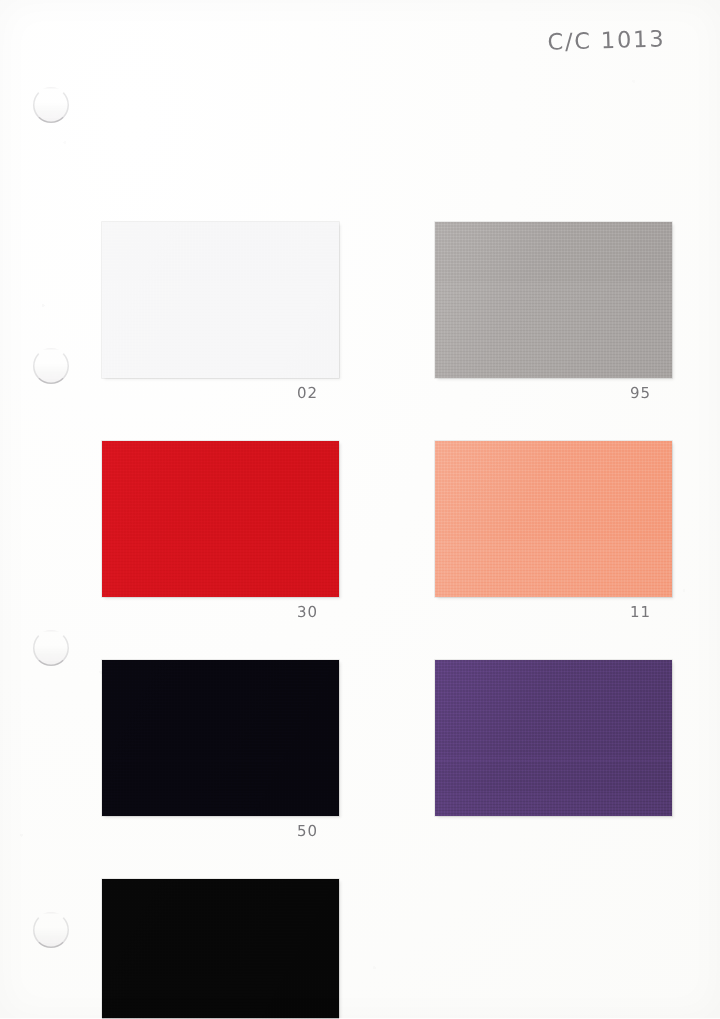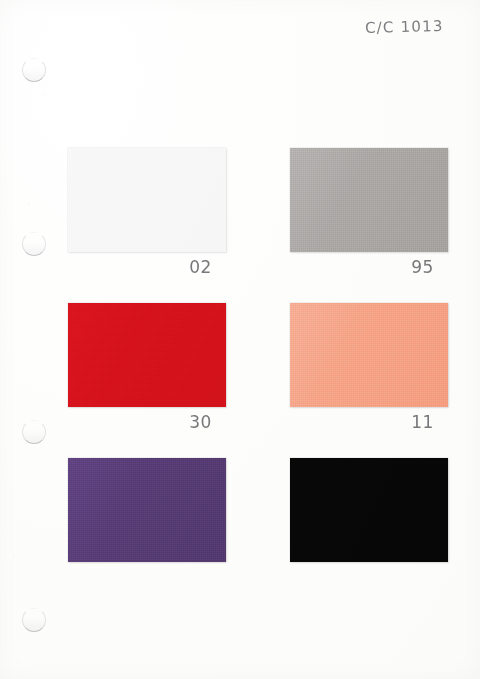--- a/index.html
+++ b/index.html
@@ -109,21 +109,21 @@
   .swatch-chip.light-chip {
     box-shadow:
       0 0 0 0.5px rgba(0,0,0,0.08),
       1px 1px 2px rgba(0,0,0,0.07);
   }
   .swatch-label {
     margin-top: 5px;
     text-align: right;
     padding-right: 14px;
     font-family: "DejaVu Sans", sans-serif;
-    font-size: 17px;
+    font-size: 10px;
     letter-spacing: 0.6px;
     color: #6a696d;
     opacity: 0.9;
   }
 </style>
 </head>
 <body>
 
 <div id="page">
 
@@ -149,20 +149,24 @@
       </div>
       <div class="swatch-cell">
         <div class="swatch-chip" style="background-color: rgb(212, 18, 27);"></div>
         <div class="swatch-label">30</div>
       </div>
       <div class="swatch-cell">
         <div class="swatch-chip" style="background-color: rgb(245, 161, 132);"></div>
         <div class="swatch-label">11</div>
       </div>
       <div class="swatch-cell">
+        <div class="swatch-chip" style="background-color: rgb(8, 7, 15);"></div>
+        <div class="swatch-label">50</div>
+      </div>
+      <div class="swatch-cell">
         <div class="swatch-chip" style="background-color: rgb(85, 59, 114);"></div>
       </div>
       <div class="swatch-cell">
         <div class="swatch-chip" style="background-color: rgb(7, 7, 7);"></div>
       </div>
     </div>
 
   <div id="page-edge-shadow"></div>
 </div>
 

